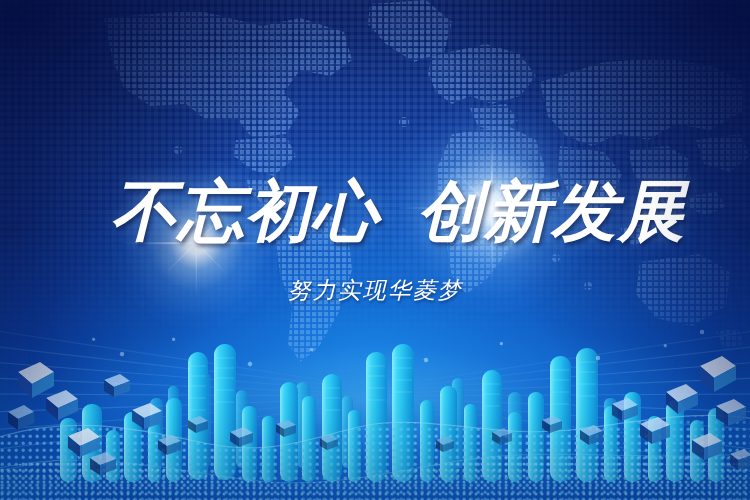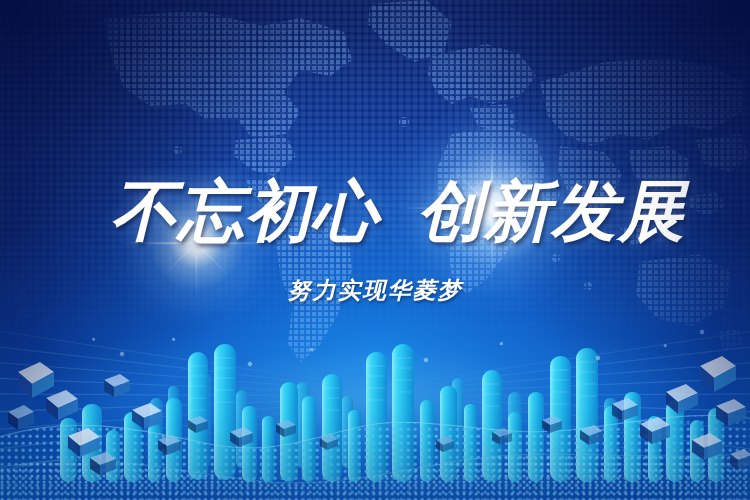--- a/index.html
+++ b/index.html
@@ -143,21 +143,21 @@
        2px 3px 4px rgba(3,14,60,0.55),
        0 0 18px rgba(170,215,255,0.35);
     margin-left: 23px;
     -webkit-font-smoothing: antialiased;
   }
 
   #sub-title {
     top: 277px;
     font-size: 23px;
     line-height: 26px;
-    font-weight: bold;
+    font-weight: normal;
     font-style: italic;
     color: #ffffff;
     letter-spacing: 2px;
     text-shadow: 1px 2px 3px rgba(3,14,60,0.5);
   }
 
   .vignette {
     box-shadow: inset 0 0 90px 28px rgba(4,16,70,0.40);
   }
 </style>

